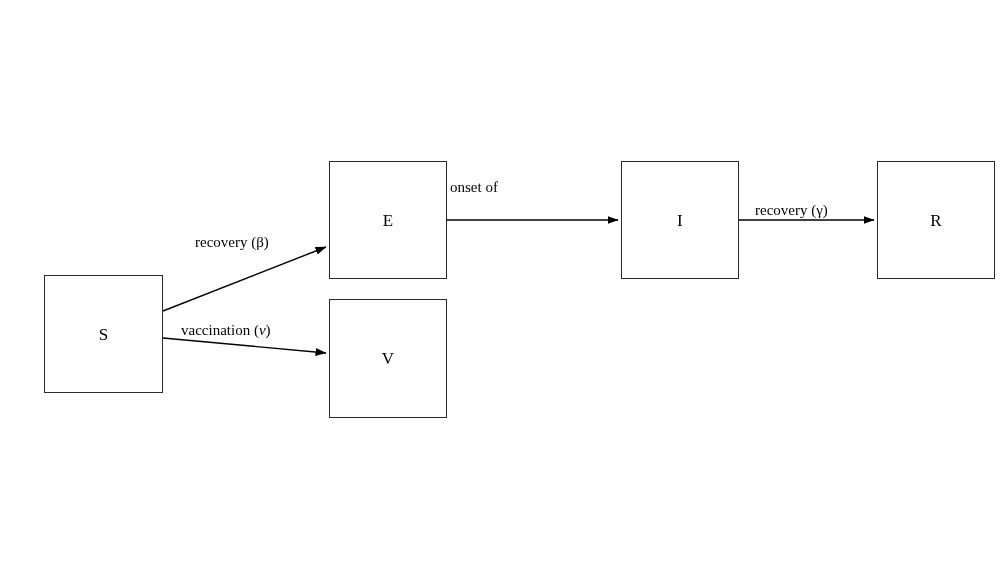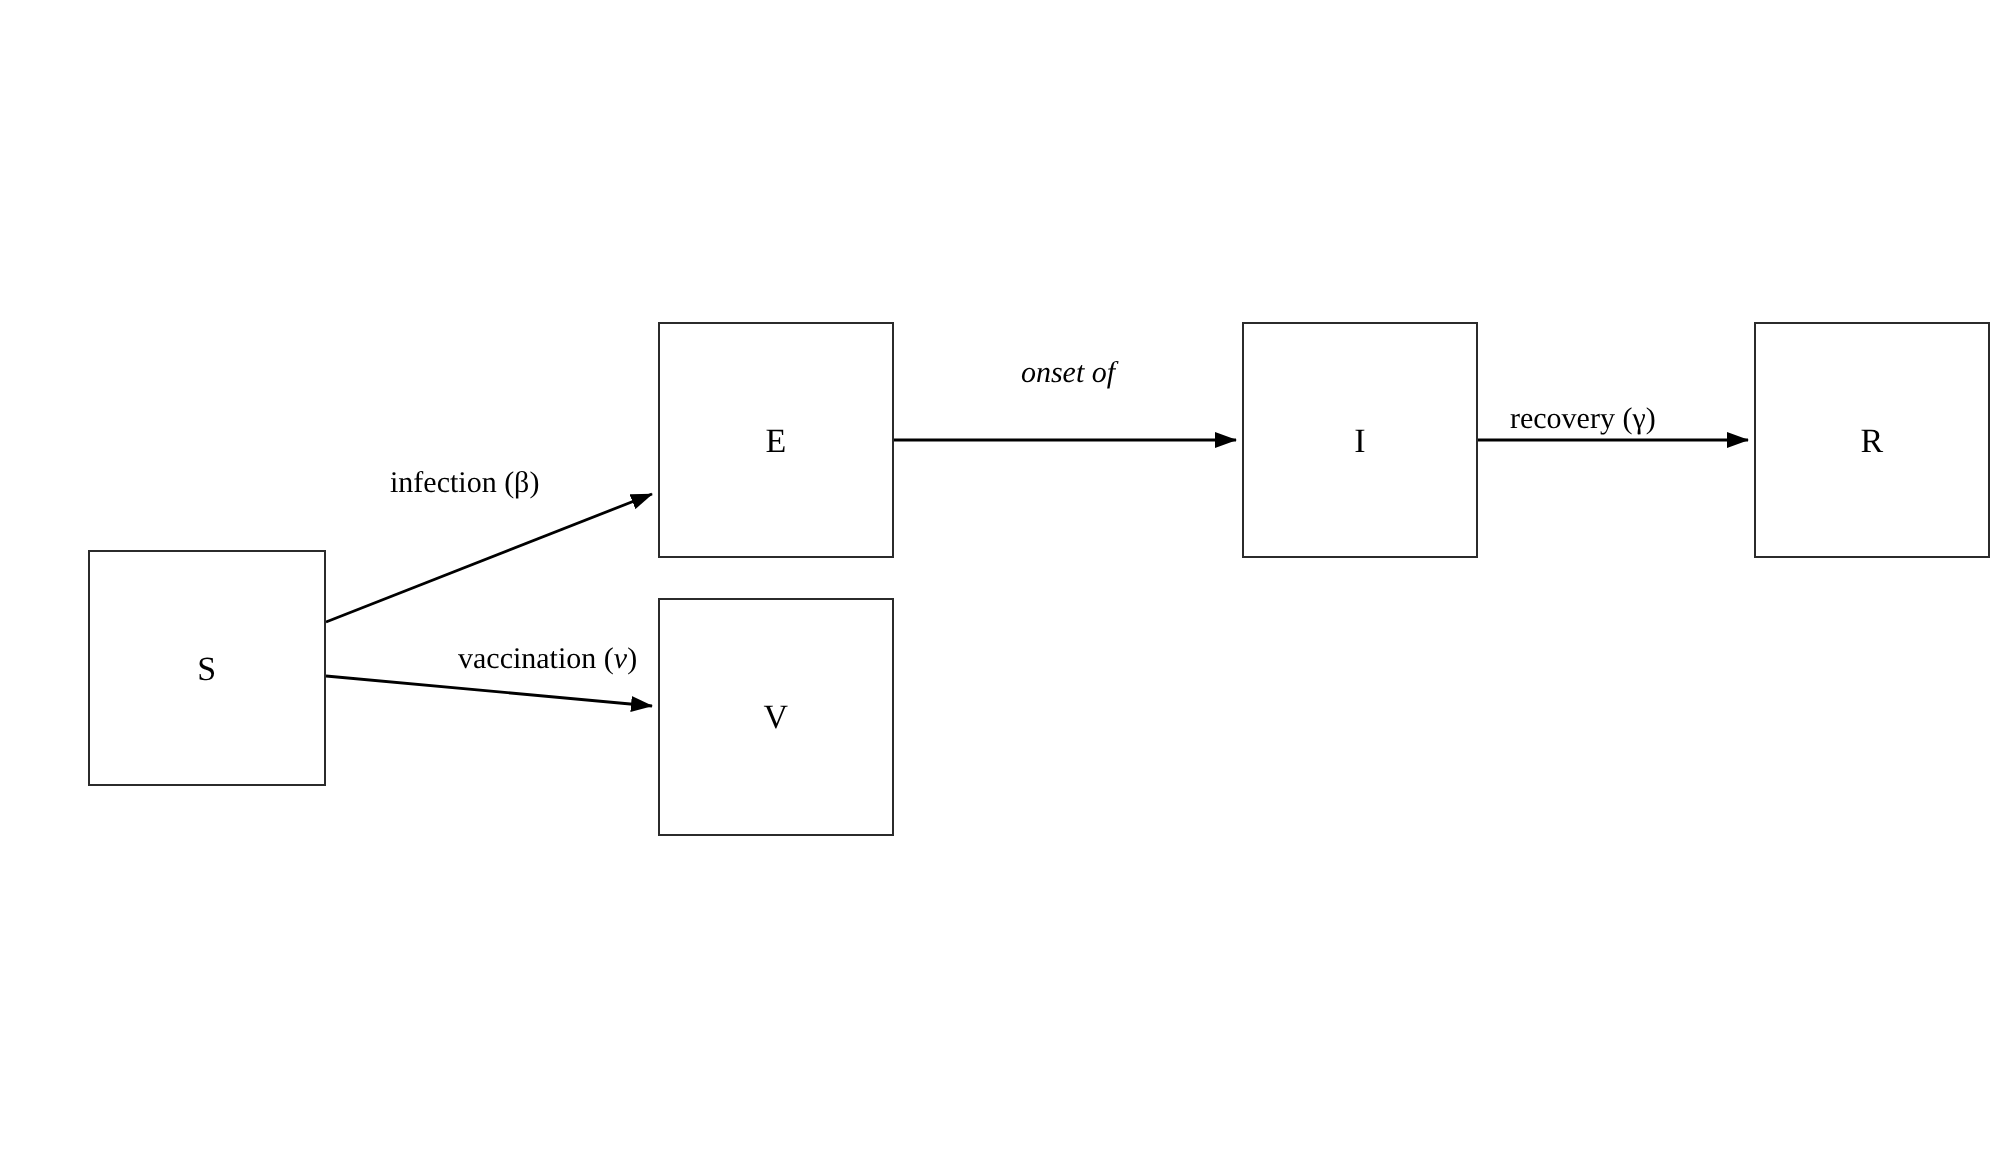--- a/index.html
+++ b/index.html
@@ -49,22 +49,21 @@
     line-height: 19px;
     color: #000000;
     white-space: nowrap;
     text-align: left;
   }
   .edge-label .nu-symbol {
     font-style: italic;
   }
   .edge-label-multiline {
     white-space: normal;
-    text-align: center;
-    font-style: italic;
+    text-align: left;
   }
   .edge-label-line {
     display: block;
   }
 </style>
 </head>
 <body>
 
 <div id="diagram-canvas">
 
@@ -97,23 +96,23 @@
   </div>
 
   <div class="compartment-box" style="left:621px; top:161px; width:118px; height:118px;">
     <span class="compartment-label">I</span>
   </div>
 
   <div class="compartment-box" style="left:877px; top:161px; width:118px; height:118px;">
     <span class="compartment-label">R</span>
   </div>
 
-  <div class="edge-label" style="left:195px; top:233px;">infection (β)</div>
+  <div class="edge-label" style="left:195px; top:233px;">recovery (β)</div>
 
-  <div class="edge-label" style="left:181px; top:321px;margin-left:48px;">
+  <div class="edge-label" style="left:181px; top:321px;">
     <span>vaccination (</span><span class="nu-symbol">ν</span><span>)</span>
   </div>
 
   <div class="edge-label edge-label-multiline" style="left:450px; top:178px; width:168px;">
     <span class="edge-label-line">onset of</span>
   </div>
 
   <div class="edge-label" style="left:755px; top:201px;">recovery (γ)</div>
 
 </div>

